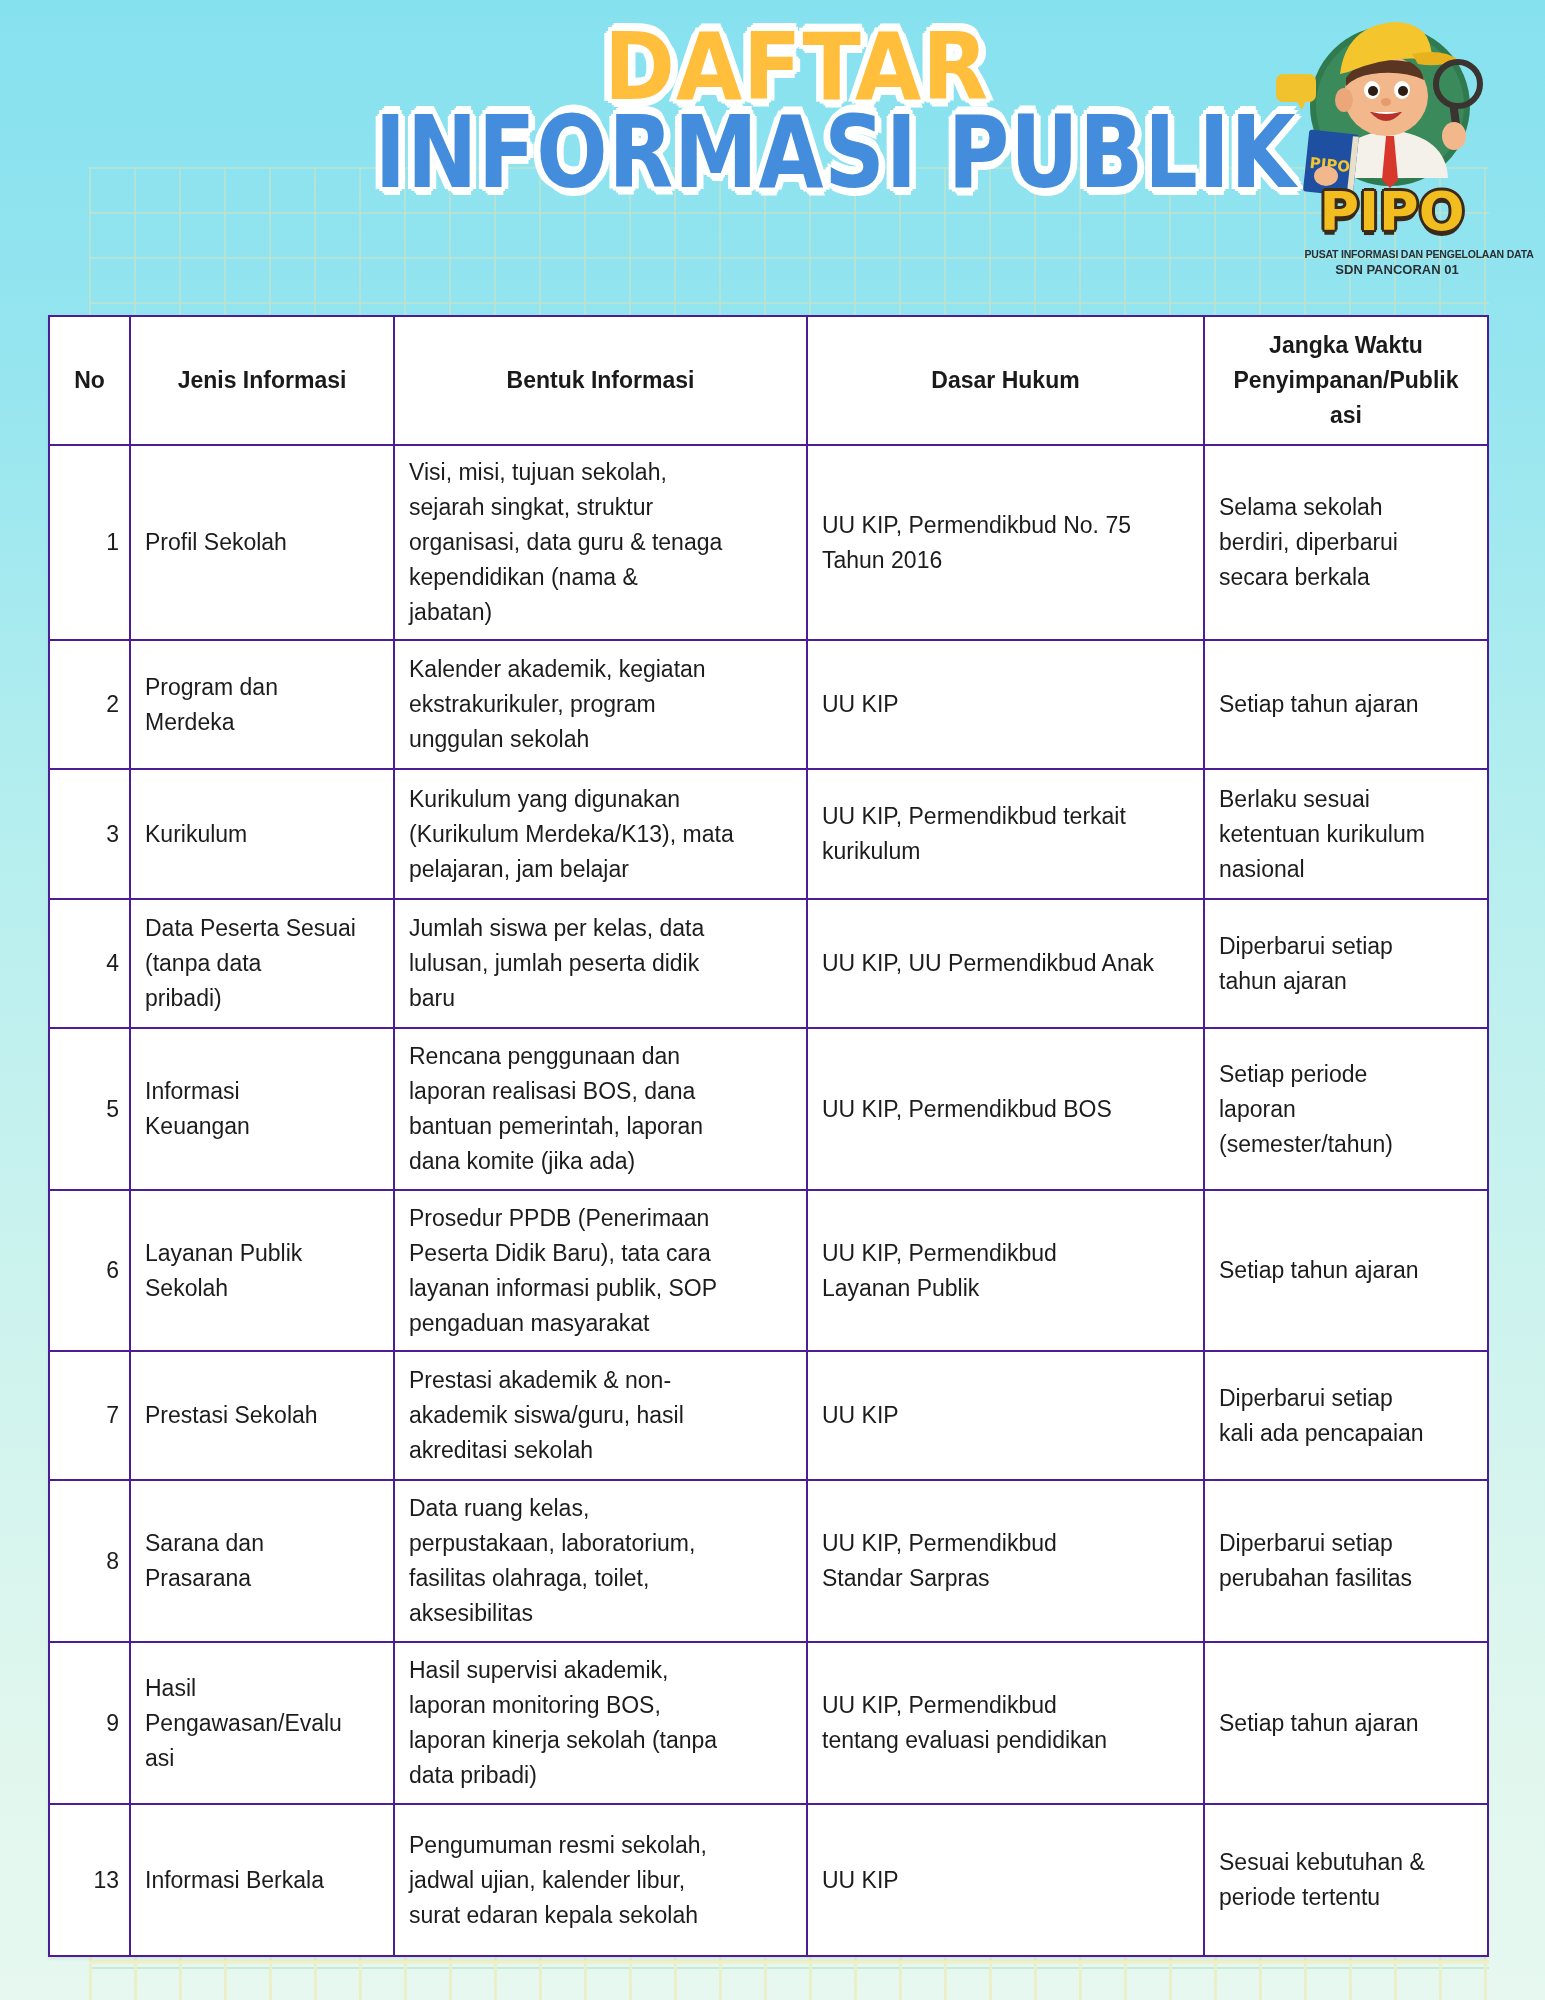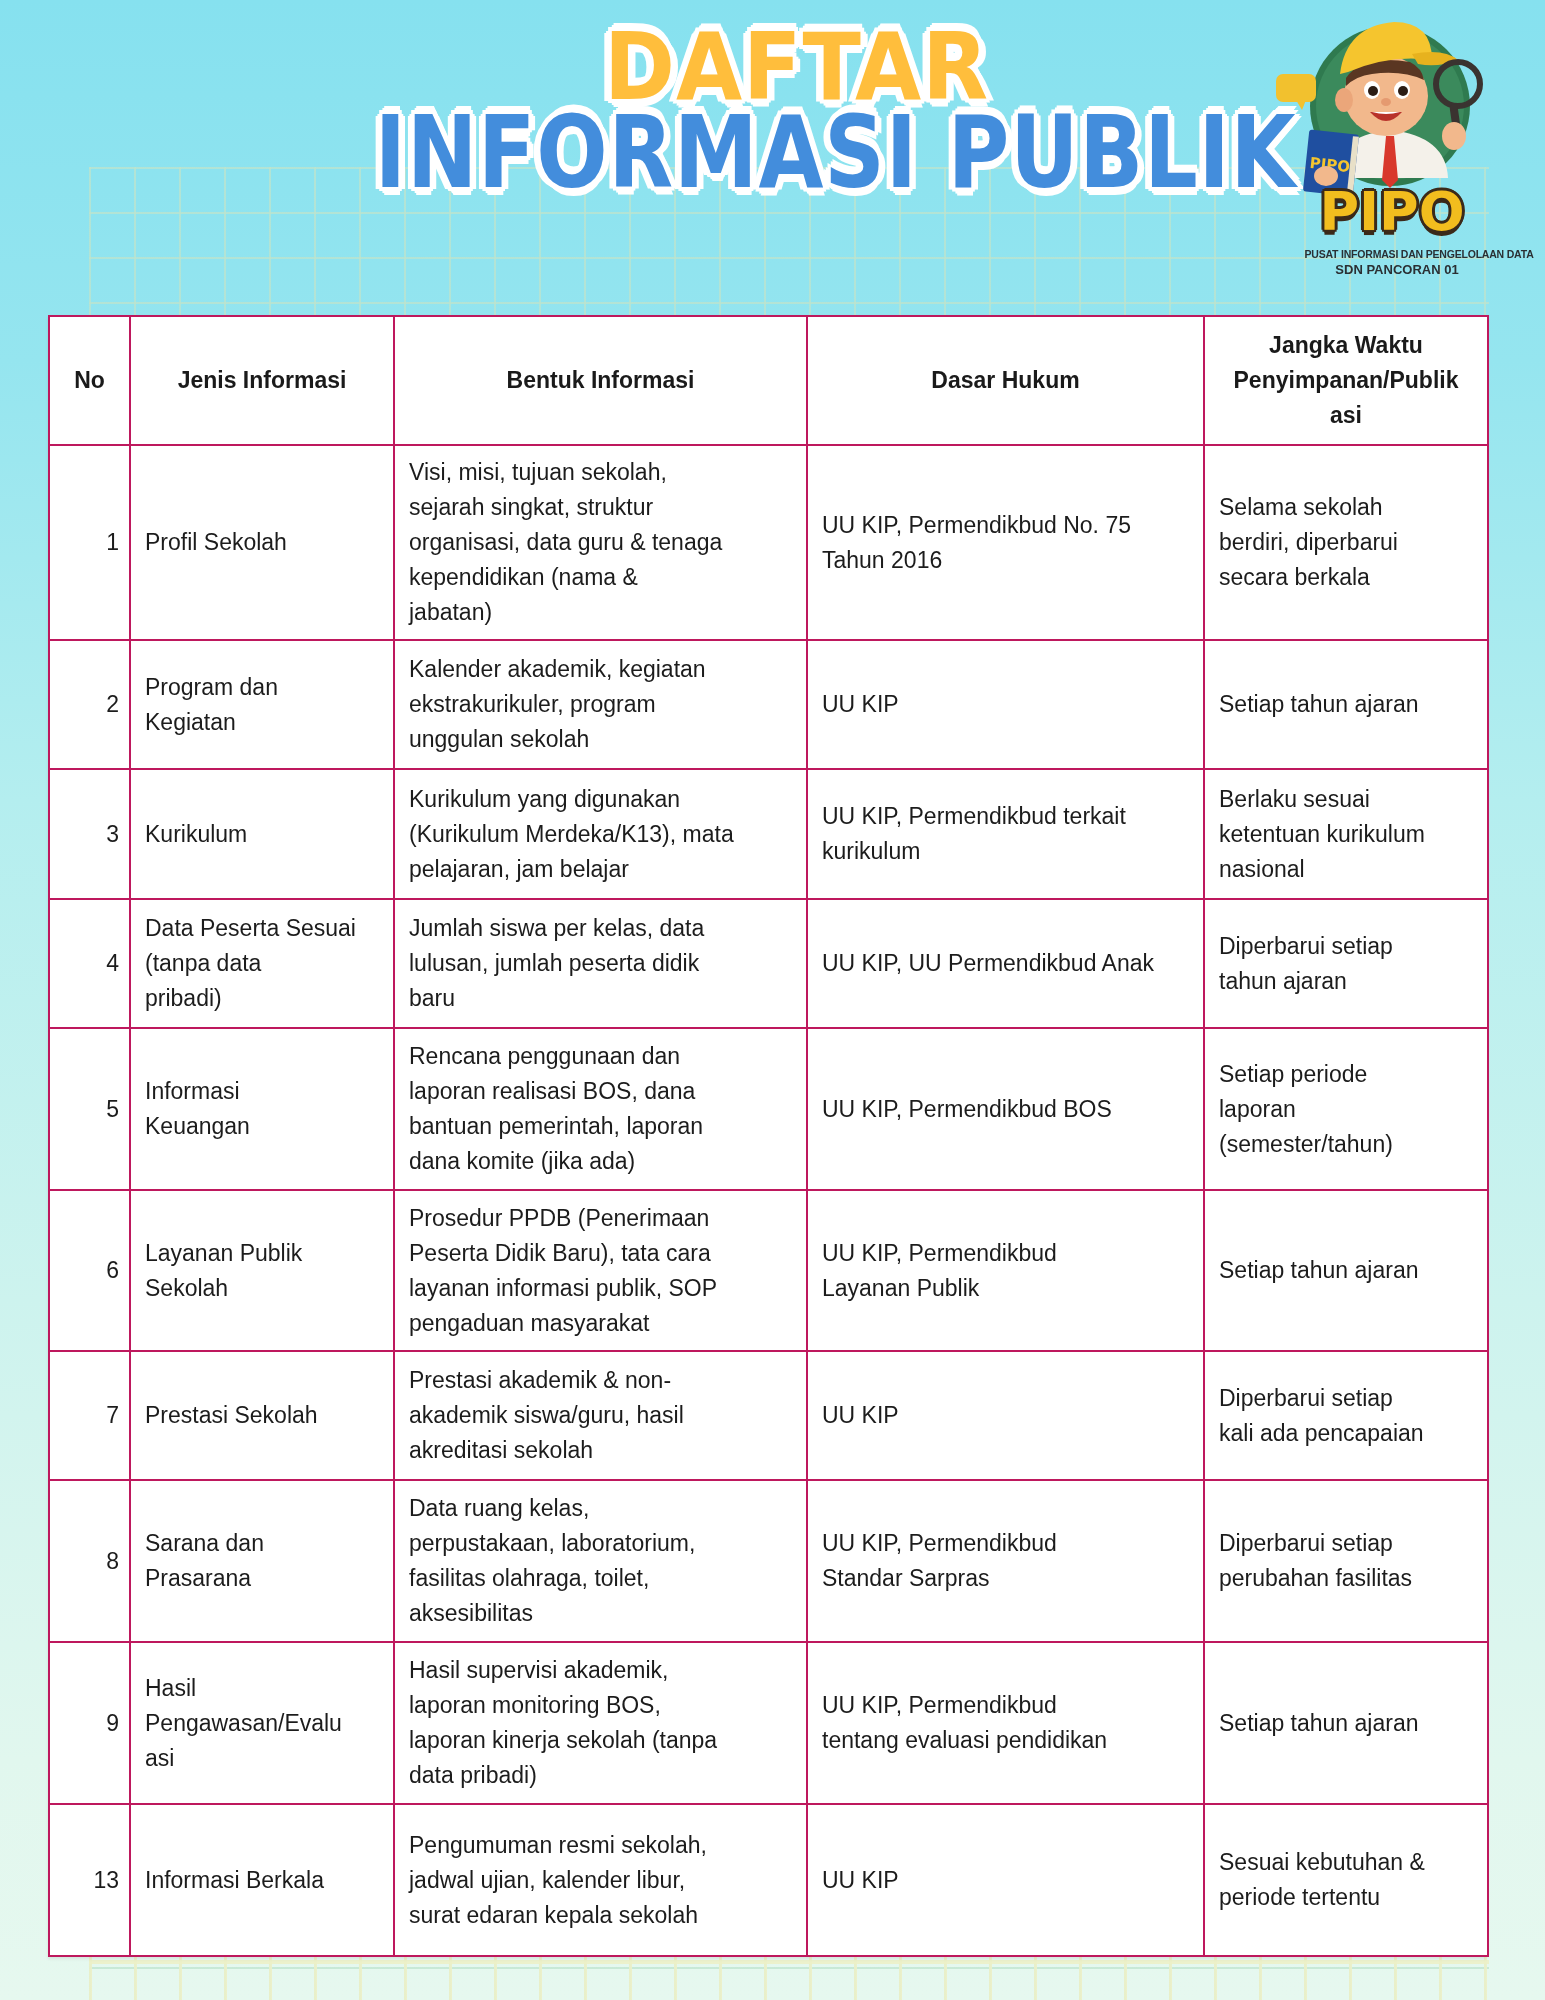--- a/index.html
+++ b/index.html
@@ -103,21 +103,21 @@
     table {
       border-collapse: collapse;
       width: 1439px;
       table-layout: fixed;
       font-family: "Liberation Sans", sans-serif;
       font-size: 23px;
       line-height: 35px;
       color: #1c1c1c;
     }
     td, th {
-      border: 2px solid #be185d;
+      border: 2px solid #4c1d95;
       vertical-align: middle;
       padding: 9px 14px;
       font-weight: normal;
     }
     th { text-align: center; font-weight: bold; color: #1a1a1a; }
     td.no { text-align: right; padding-right: 10px; padding-left: 6px; }
     col.c-no { width: 81px; }
     col.c-jenis { width: 264px; }
     col.c-bentuk { width: 413px; }
     col.c-dasar { width: 397px; }
@@ -249,21 +249,21 @@
 berdiri, diperbarui
 secara berkala</span>
           </td>
       </tr>
       <tr class="h2">
         <td class="no">
             <span class="cell-text">2</span>
           </td>
         <td>
             <span class="cell-text">Program dan
-Kegiatan</span>
+Merdeka</span>
           </td>
         <td>
             <span class="cell-text">Kalender akademik, kegiatan
 ekstrakurikuler, program
 unggulan sekolah</span>
           </td>
         <td>
             <span class="cell-text">UU KIP</span>
           </td>
         <td>

